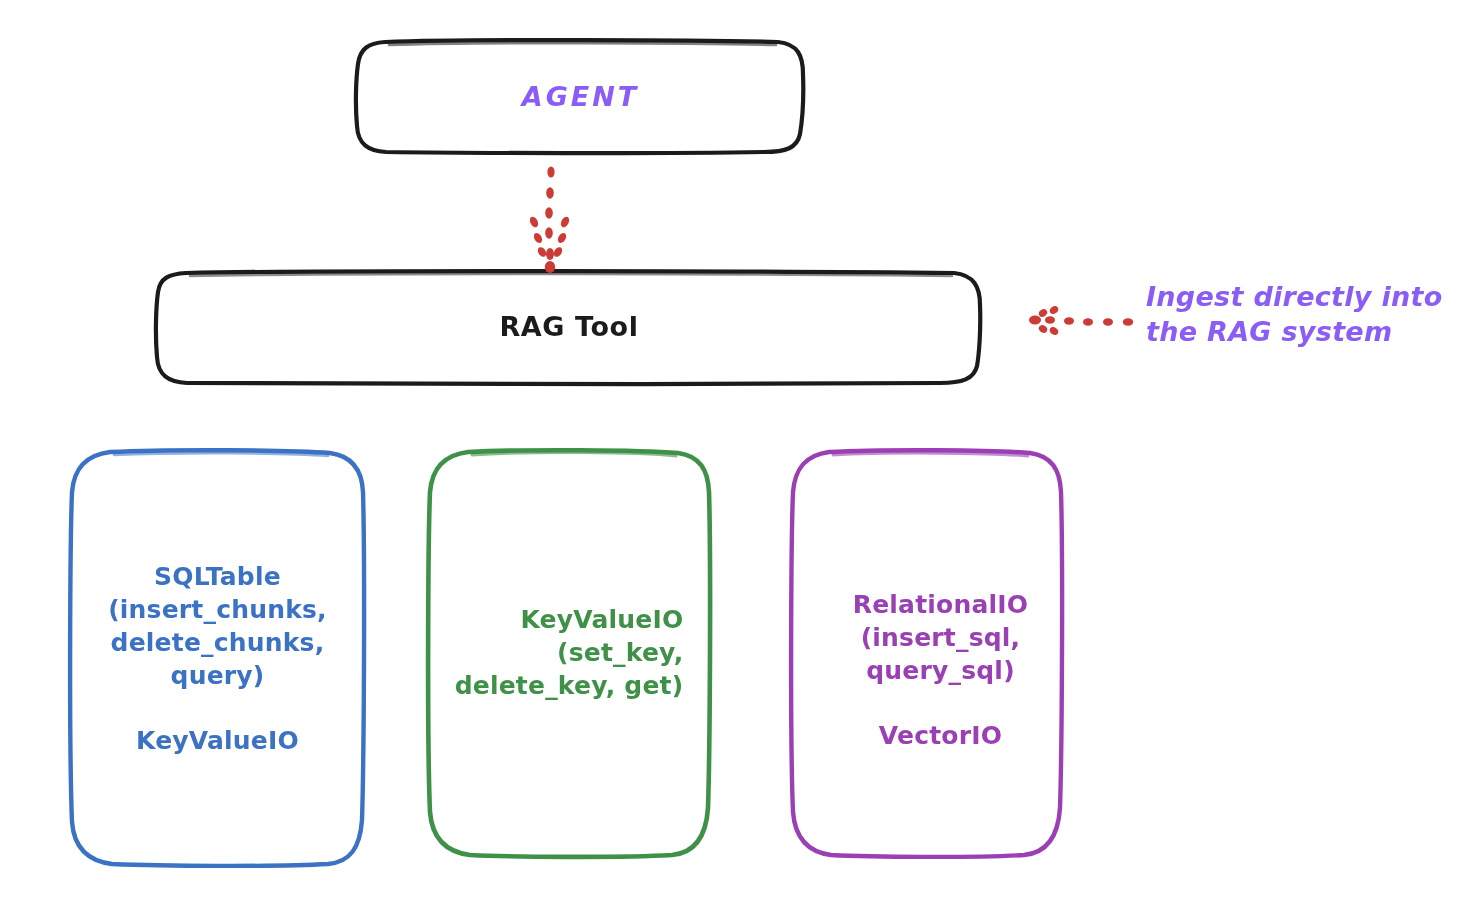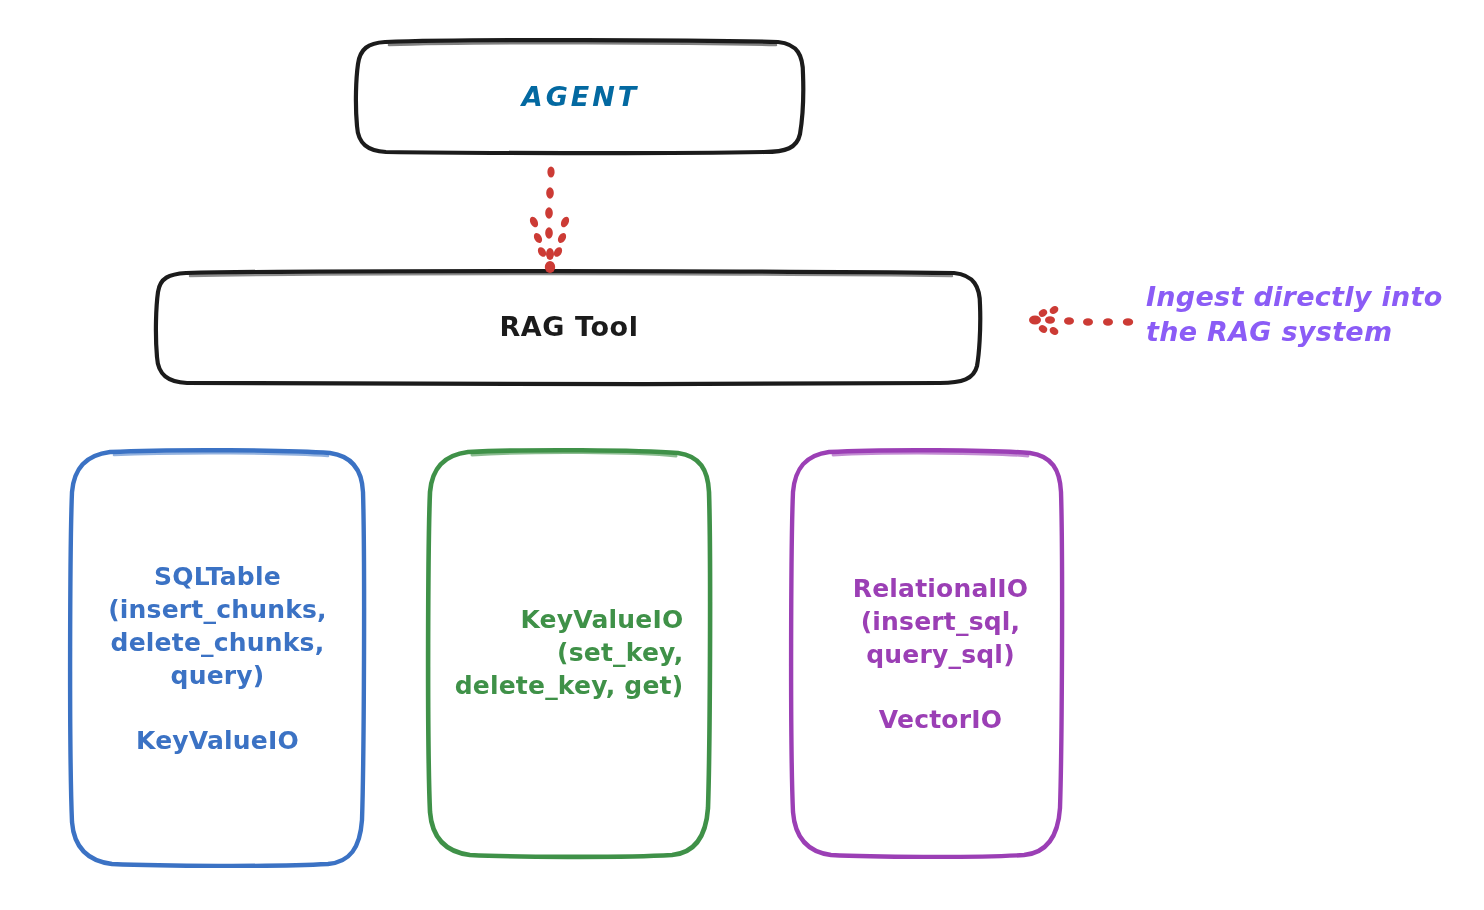--- a/index.html
+++ b/index.html
@@ -47,21 +47,21 @@
     top: 41px;
     width: 447px;
     height: 112px;
   }
   #node-agent .node-label {
     font-family: "DejaVu Sans", sans-serif;
     font-style: italic;
     font-weight: 700;
     font-size: 27px;
     letter-spacing: 3px;
-    color: #0369a1;
+    color: #8b5cf6;
   }
 
   
   #node-ragtool {
     left: 157px;
     top: 272px;
     width: 824px;
     height: 110px;
   }
   #node-ragtool .node-label {
@@ -81,21 +81,21 @@
   }
   #node-keyvalueio {
     left: 430px;
     top: 450px;
     width: 278px;
     height: 405px;
     text-align: right;
   }
   #node-relationalio {
     left: 793px;
-    top: 450px;
+    top: 466px;
     width: 267px;
     height: 405px;
     padding-left: 28px;
   }
 
   .leaf-text {
     font-family: "DejaVu Sans", sans-serif;
     font-weight: 600;
     font-size: 25px;
     line-height: 1.32;

